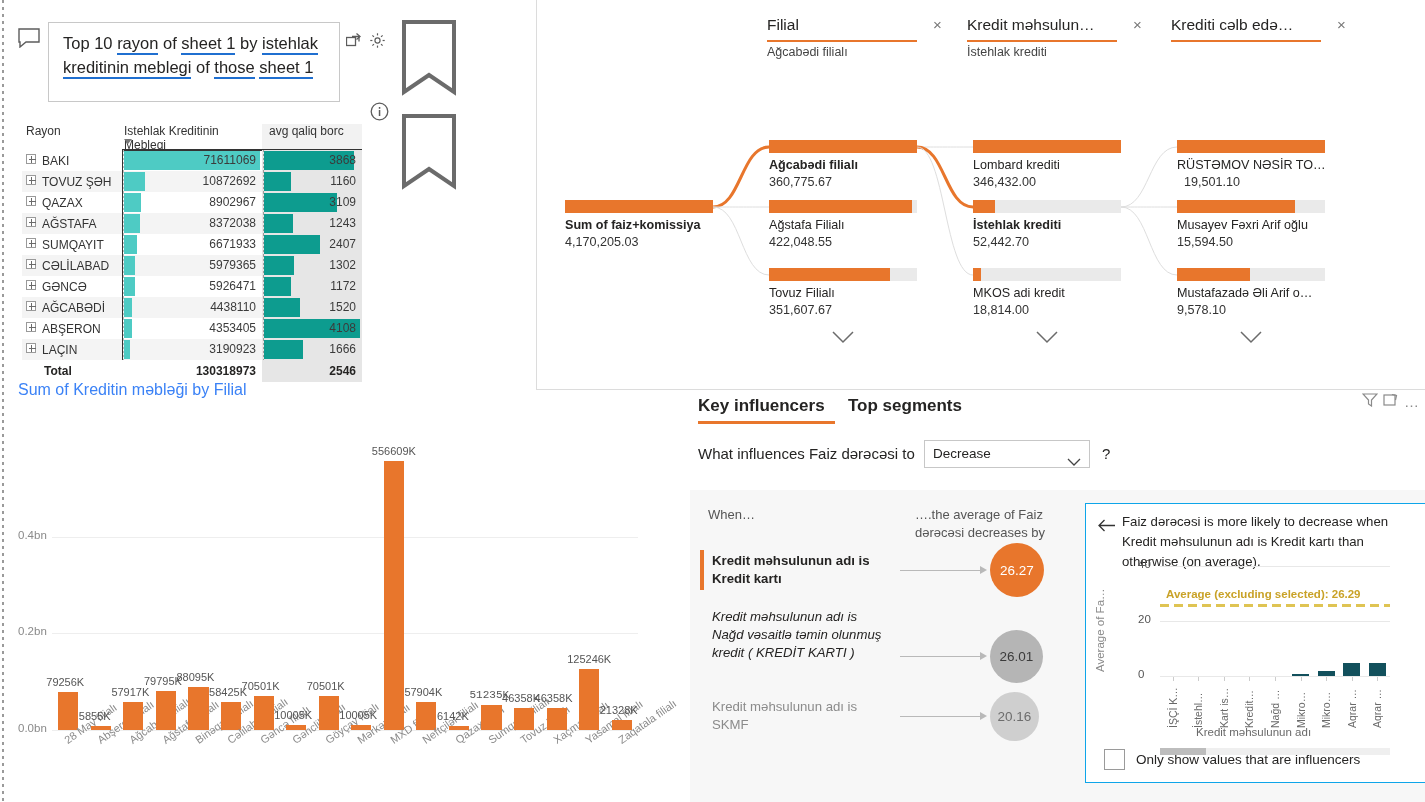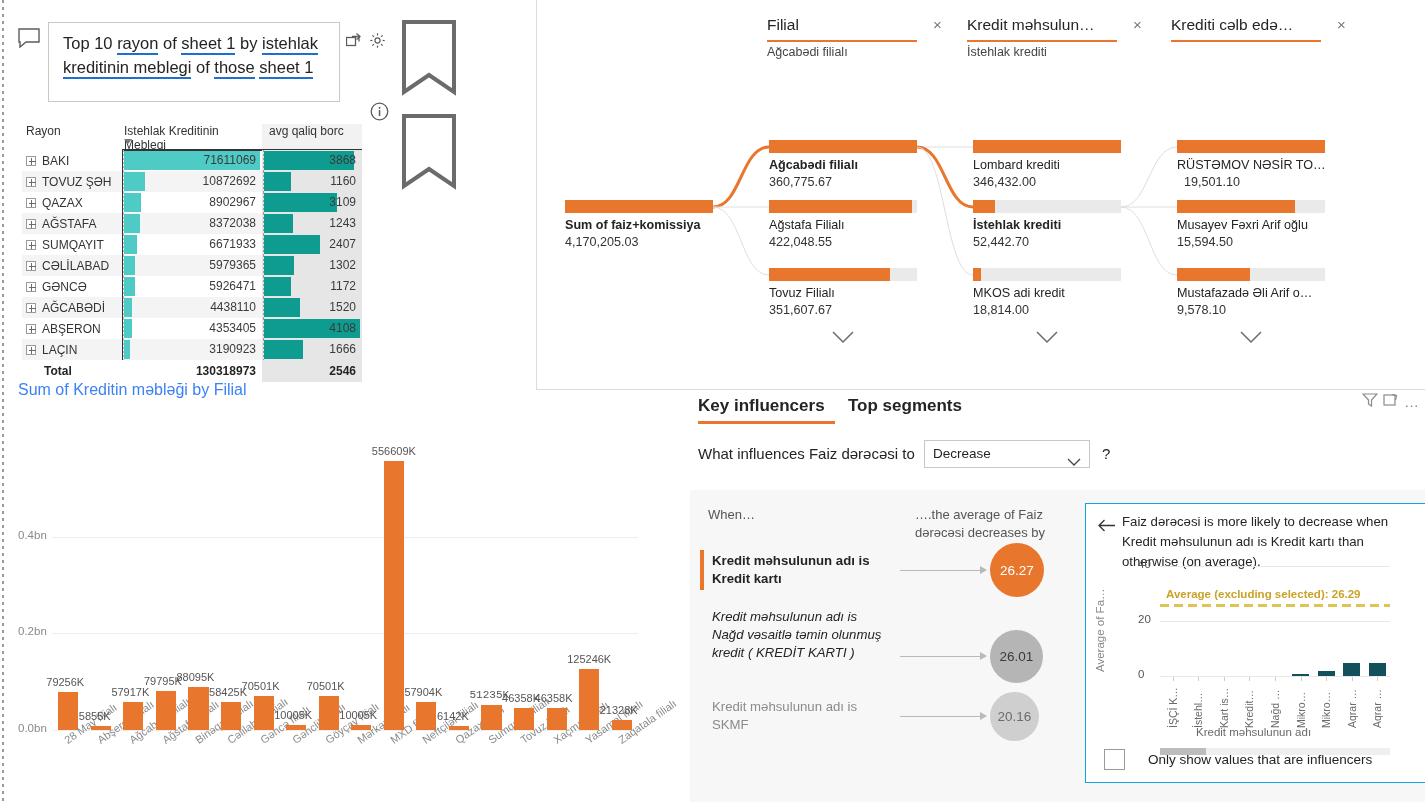--- a/index.html
+++ b/index.html
@@ -34,21 +34,21 @@
   .mx-head { display: flex; height: 26px; position: relative; }
   .mx-h-rayon { width: 100px; padding-left: 4px; color: #333; font-size: 12px; }
   .mx-h-mid { width: 140px; text-align: left; padding-left: 2px; font-size: 12px; color:#333; position: relative;}
   .mx-h-right { width: 100px; background: #f2f2f2; text-align: left; padding-left: 7px; font-size: 12px; color:#333; }
   .mx-sortarrow { position: absolute; left: 2px; top: 15px; width: 0; height: 0;
     border-left: 4px solid transparent; border-right: 4px solid transparent; border-top: 5px solid #777; }
   .mx-headrule { position: absolute; left: 100px; top: 25px; width: 240px; height: 1.5px; background: #333; }
   .mx-row { display: flex; height: 21px; align-items: center; position: relative; }
   .mx-row.alt { background: #f4f4f4; }
   .mx-row.alt .cell-mid { background: #f4f4f4; }
-  .mx-c-rayon { width: 100px; display: flex; align-items: center; gap: 6px; padding-left: 4px; }
+  .mx-c-rayon { width: 100px; display: flex; align-items: flex-start; gap: 6px; padding-left: 4px; }
   .plusbox { width: 10px; height: 10px; border: 1px solid #9a9a9a; position: relative; flex: 0 0 auto; background:#fff;}
   .plusbox:before { content:''; position:absolute; left:4px; top:1.5px; width:1px; height:7px; background:#6a6a6a;}
   .plusbox:after  { content:''; position:absolute; left:1.5px; top:4px; width:7px; height:1px; background:#6a6a6a;}
   .rayon-name { font-size: 12px; color: #333; white-space: nowrap; }
   .cell-mid { width: 140px; position: relative; height: 21px; }
   .cell-right { width: 100px; position: relative; height: 21px; background: #e6e6e6; }
   .mbar { position: absolute; left: 2px; top: 1px; height: 19px; background: #4ecbc4; }
   .tbar { position: absolute; left: 2px; top: 1px; height: 19px; background: #0d9c8f; }
   .cellnum { position: absolute; right: 6px; top: 3px; font-size: 12px; color: #3b3b3b; z-index: 2;}
   .cell-mid:before { content:''; position:absolute; left:1px; top:0; width:1px; height:21px;
@@ -121,21 +121,21 @@
   .kd-avg-label { position:absolute; font-size:11.5px; color:#c9a227; font-weight:bold; }
   .kd-avg-line { position:absolute; height:3px;
      background: repeating-linear-gradient(to right,#dfc453 0 9px,transparent 9px 14px); }
   .kd-bar { position:absolute; background:#12505c; }
   .kd-xlab { position:absolute; font-size:10.5px; color:#6a6a6a; white-space:nowrap;
      writing-mode: vertical-rl; transform: rotate(180deg); }
   .kd-xtitle { position:absolute; font-size:11.5px; color:#6a6a6a; }
   .kd-scroll-track { position:absolute; height:7px; background:#efefef; }
   .kd-scroll-thumb { position:absolute; height:7px; background:#bdbdbd; }
   .kd-check { position:absolute; left:18px; top:245px; width:21px; height:21px; border:1px solid #9a9a9a; background:#fff; }
-  .kd-check-lbl { position:absolute; left:62px; top:248px; font-size:13.5px; color:#252423; }
+  .kd-check-lbl { position:absolute; left:50px; top:248px; font-size:13.5px; color:#252423; }
   .kd-tick { position:absolute; width:1px; height:4px; background:#ccc; }
 
   .ki-icons { position:absolute; right:6px; top:3px; display:flex; gap:5px; align-items:center; }
 </style>
 </head>
 <body>
 
 <div id="root">
 
   <div class="dotted-left"></div>

